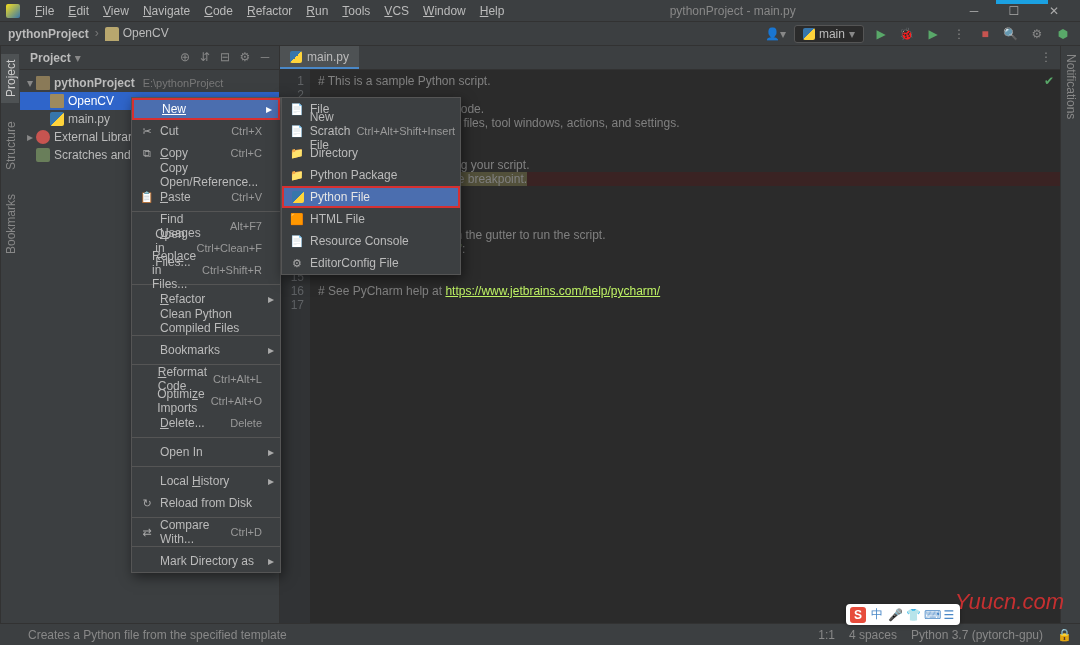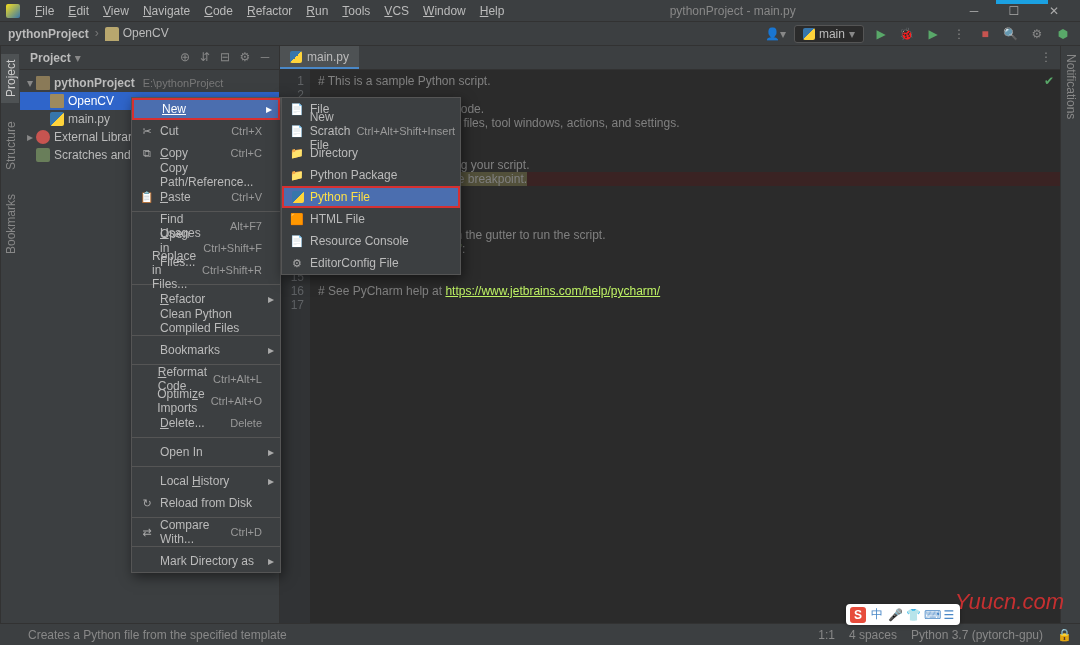--- a/index.html
+++ b/index.html
@@ -76,21 +76,21 @@
   .ctx .row .sc { color: #999; font-size: 11px; }
   .ctx .row .arr { position: absolute; right: 6px; color: #aaa; }
   .ctx .sep { height: 1px; background: #555; margin: 3px 0; }
   .ctx .row.sel { background: #4b6eaf; color: #fff; }
   .ctx .row.sel .ic, .ctx .row.sel .sc, .ctx .row.sel .arr { color: #fff; }
   .ctx .u { text-decoration: underline; }
   
   .ctx1 { left: 131px; top: 97px; width: 150px; }
   .ctx1 .row:first-child { border: 2px solid #d63031; text-decoration: underline; }
   .ctx2 { left: 281px; top: 97px; width: 180px; }
-  .ctx2 .row.hl2 { border: 2px solid #d63031; background: #4b6eaf; color: #fde047; }
+  .ctx2 .row.hl2 { border: 2px solid #d63031; background: #4b6eaf; color: #e5e5e5; }
 
   
   .bottom-tools { height: 22px; background: #3c3f41; border-top: 1px solid #323232; display: flex; align-items: center; padding: 0 8px; gap: 16px; color: #888; }
   .bottom-tools .tool { display: flex; align-items: center; gap: 4px; cursor: pointer; }
   
   .status-bar { position: absolute; bottom: 0; height: 22px; width: 100%; display: flex; align-items: center; padding: 0 8px; color: #888; background: #3c3f41; border-top: 1px solid #323232; }
   .status-bar .right { margin-left: auto; display: flex; gap: 14px; }
   
   .watermark { position: absolute; right: 16px; bottom: 30px; color: #d63031; font-size: 22px; font-weight: normal; font-style: italic; opacity: 0.9; pointer-events: none; }
   .ime { position: absolute; right: 120px; bottom: 20px; background: #fff; border-radius: 4px; padding: 2px 4px; display: flex; gap: 4px; align-items: center; box-shadow: 0 1px 4px rgba(0,0,0,0.3); }
@@ -284,37 +284,37 @@
       <span class="lbl">Cut</span>
       <span class="sc">Ctrl+X</span>
     </div>
     <div class="row">
       <span class="ic">⧉</span>
       <span class="lbl"><span class="u">C</span>opy</span>
       <span class="sc">Ctrl+C</span>
     </div>
     <div class="row">
       <span class="ic"></span>
-      <span class="lbl">Copy Path/Reference...</span>
+      <span class="lbl">Copy Open/Reference...</span>
     </div>
     <div class="row">
       <span class="ic">📋</span>
       <span class="lbl"><span class="u">P</span>aste</span>
       <span class="sc">Ctrl+V</span>
     </div>
     <div class="sep"></div>
     <div class="row">
       <span class="ic"></span>
       <span class="lbl">Find <span class="u">U</span>sages</span>
       <span class="sc">Alt+F7</span>
     </div>
     <div class="row">
       <span class="ic"></span>
       <span class="lbl">Open in Files...</span>
-      <span class="sc">Ctrl+Shift+F</span>
+      <span class="sc">Ctrl+Clean+F</span>
     </div>
     <div class="row">
       <span class="ic"></span>
       <span class="lbl">Repl<span class="u">a</span>ce in Files...</span>
       <span class="sc">Ctrl+Shift+R</span>
     </div>
     <div class="sep"></div>
     <div class="row">
       <span class="ic"></span>
       <span class="lbl"><span class="u">R</span>efactor</span>

